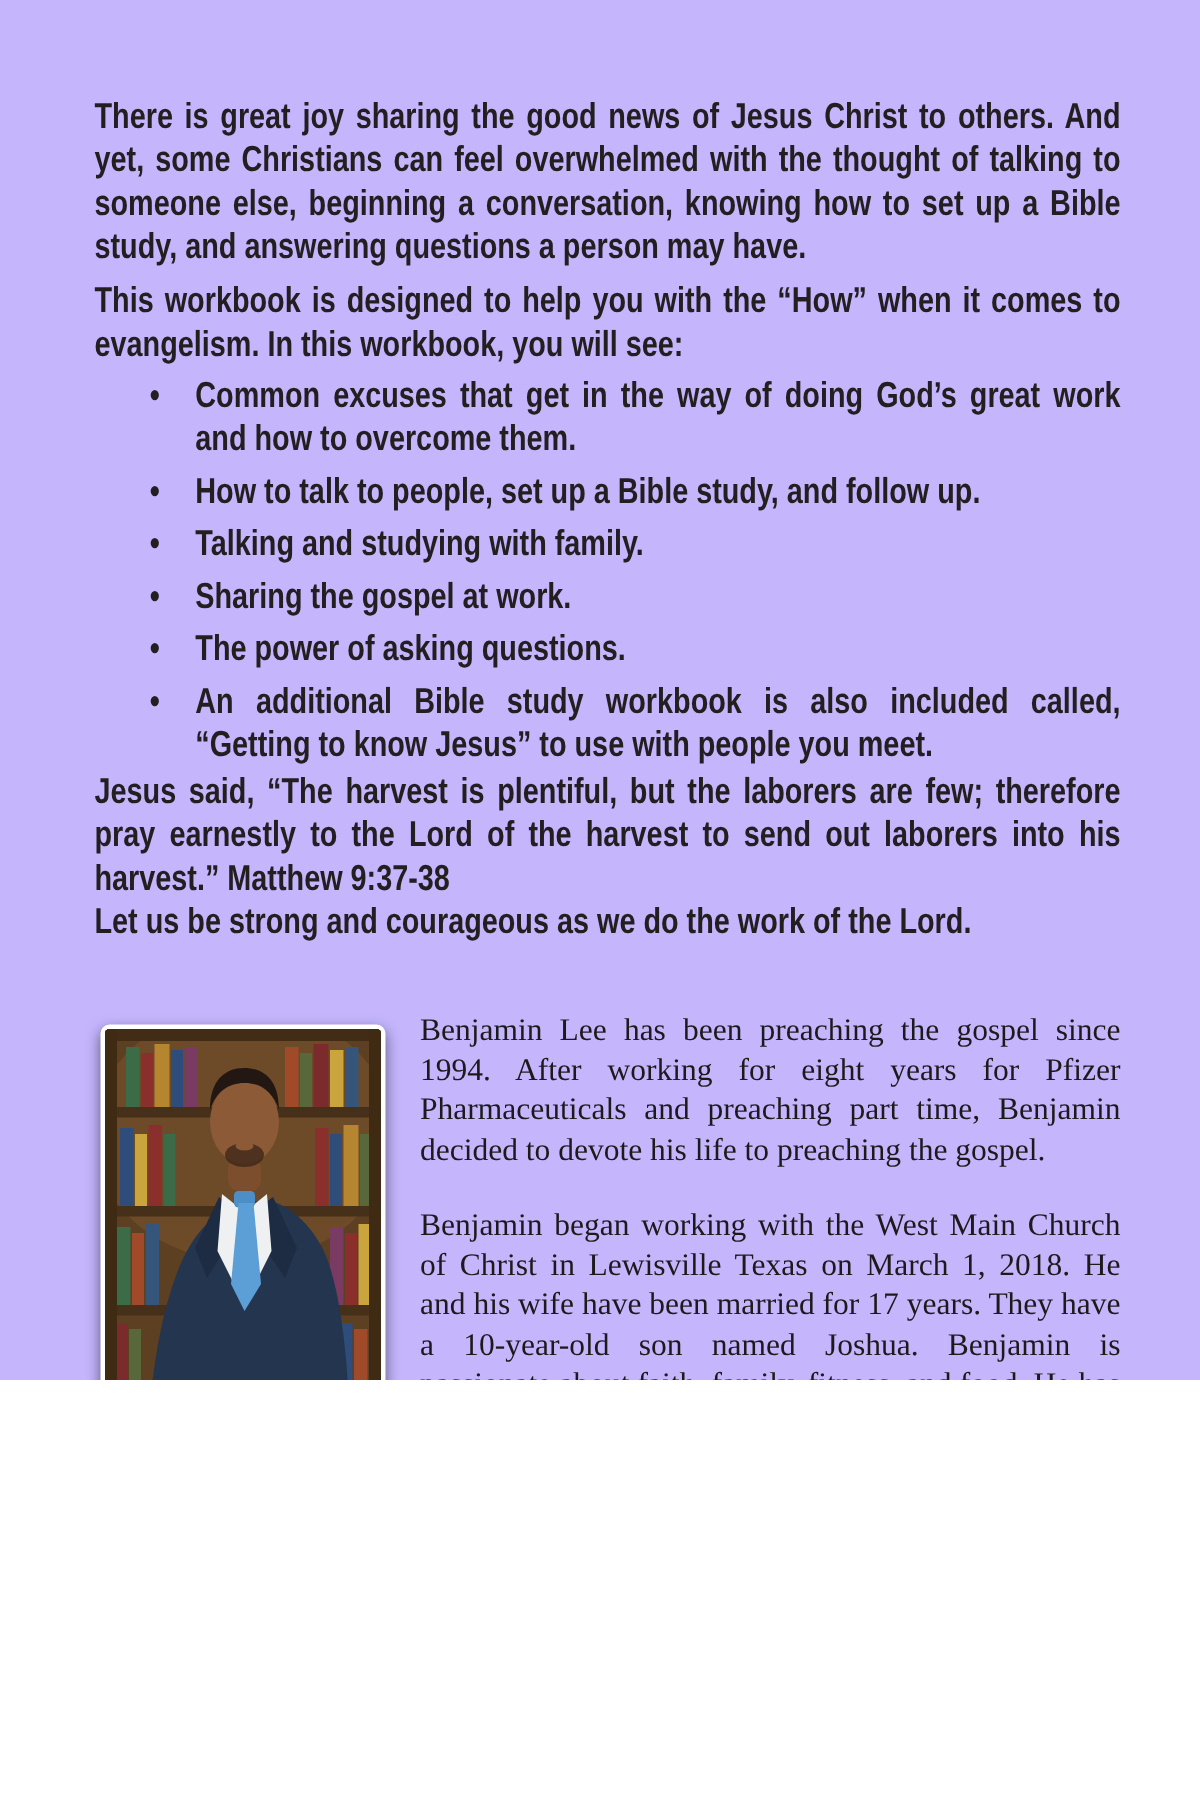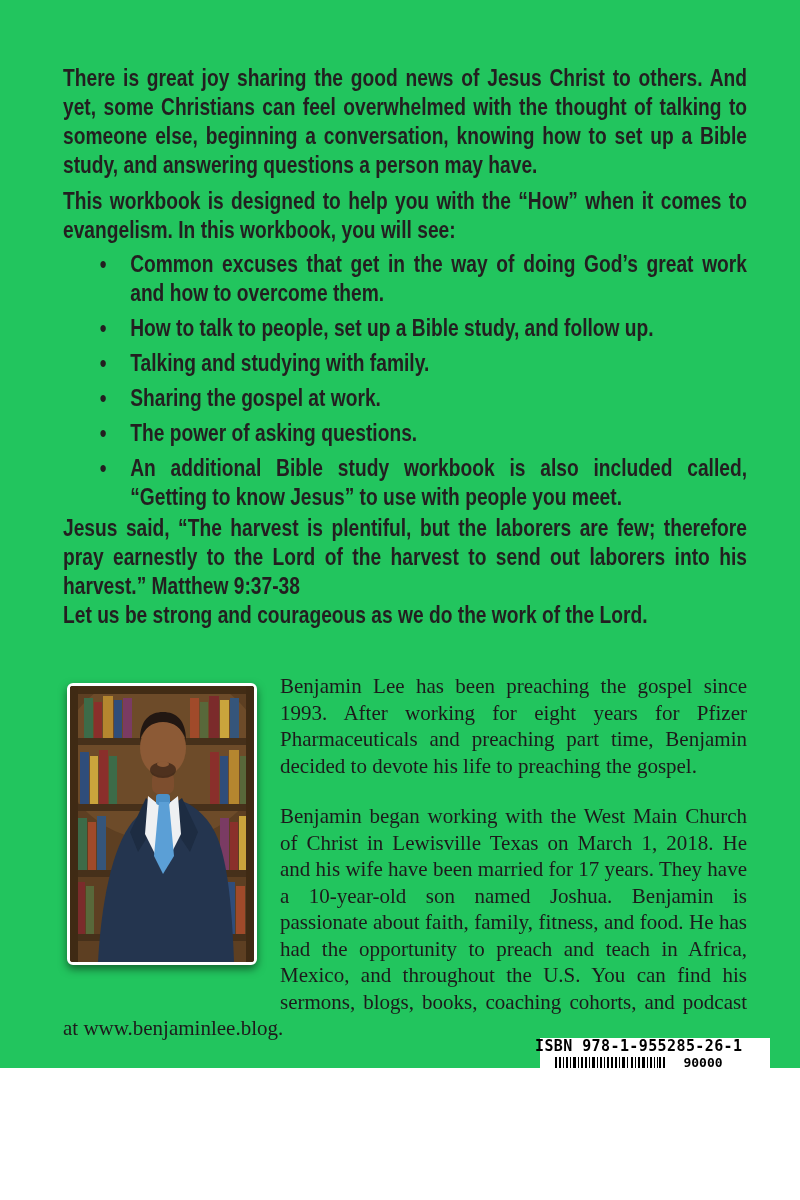--- a/index.html
+++ b/index.html
@@ -1,19 +1,19 @@
 <!DOCTYPE html>
 <html><head>
 <meta charset="utf-8">
 <style>
   html,body { margin:0; padding:0; }
   .page {
     position: relative;
-    width: 800px; height: 1068px;
-    background: #22c55e;
+    width: 800px; height: 920px;
+    background: #c4b5fd;
     overflow: hidden;
     color: #231f20;
   }
 
   
   .sans-block {
     position: absolute; left: 63px; top: 63px; width: 684px;
   }
   .cond {
     width: 855px;
@@ -193,21 +193,21 @@
         <rect x="86" y="108" width="14" height="11" rx="3" fill="#4b8fc6"></rect>
         <path d="M89,116 L99,116 L104,170 L93,188 L84,170 Z" fill="#5b9fd6"></path>
 
         <rect x="82" y="86" width="22" height="22" rx="7" fill="#7d4e2e"></rect>
         <ellipse cx="93" cy="62" rx="23" ry="28" fill="#8c5a36"></ellipse>
         <path d="M70,54 C70,34 80,26 93,26 C106,26 116,34 116,54 C112,42 104,36 93,36 C82,36 74,42 70,54 Z" fill="#221712"></path>
         <ellipse cx="93" cy="84" rx="13" ry="8" fill="#3a2417" opacity="0.75"></ellipse>
         <ellipse cx="93" cy="78" rx="6" ry="3" fill="#8c5a36"></ellipse>
       </svg>
     </div>
-    <p class="bio-p1">Benjamin Lee has been preaching the gospel since 1993. After working for eight years for Pfizer Pharmaceuticals and preaching part time, Benjamin decided to devote his life to preaching the gospel.</p>
+    <p class="bio-p1">Benjamin Lee has been preaching the gospel since 1994. After working for eight years for Pfizer Pharmaceuticals and preaching part time, Benjamin decided to devote his life to preaching the gospel.</p>
     <p class="bio-p2">Benjamin began working with the West Main Church of Christ in Lewisville Texas on March 1, 2018. He and his wife have been married for 17 years. They have a 10-year-old son named Joshua. Benjamin is passionate about faith, family, fitness, and food. He has had the opportunity to preach and teach in Africa, Mexico, and throughout the U.S. You can find his sermons, blogs, books, coaching cohorts, and podcast at www.benjaminlee.blog.</p>
   </div>
 
   <div class="publisher">
     <div class="pub-sub">PUBLISHERS</div>
   </div>
 
   <div class="barcode">
     <div class="isbn-line">ISBN 978-1-955285-26-1</div>
     <div class="bars-row">

